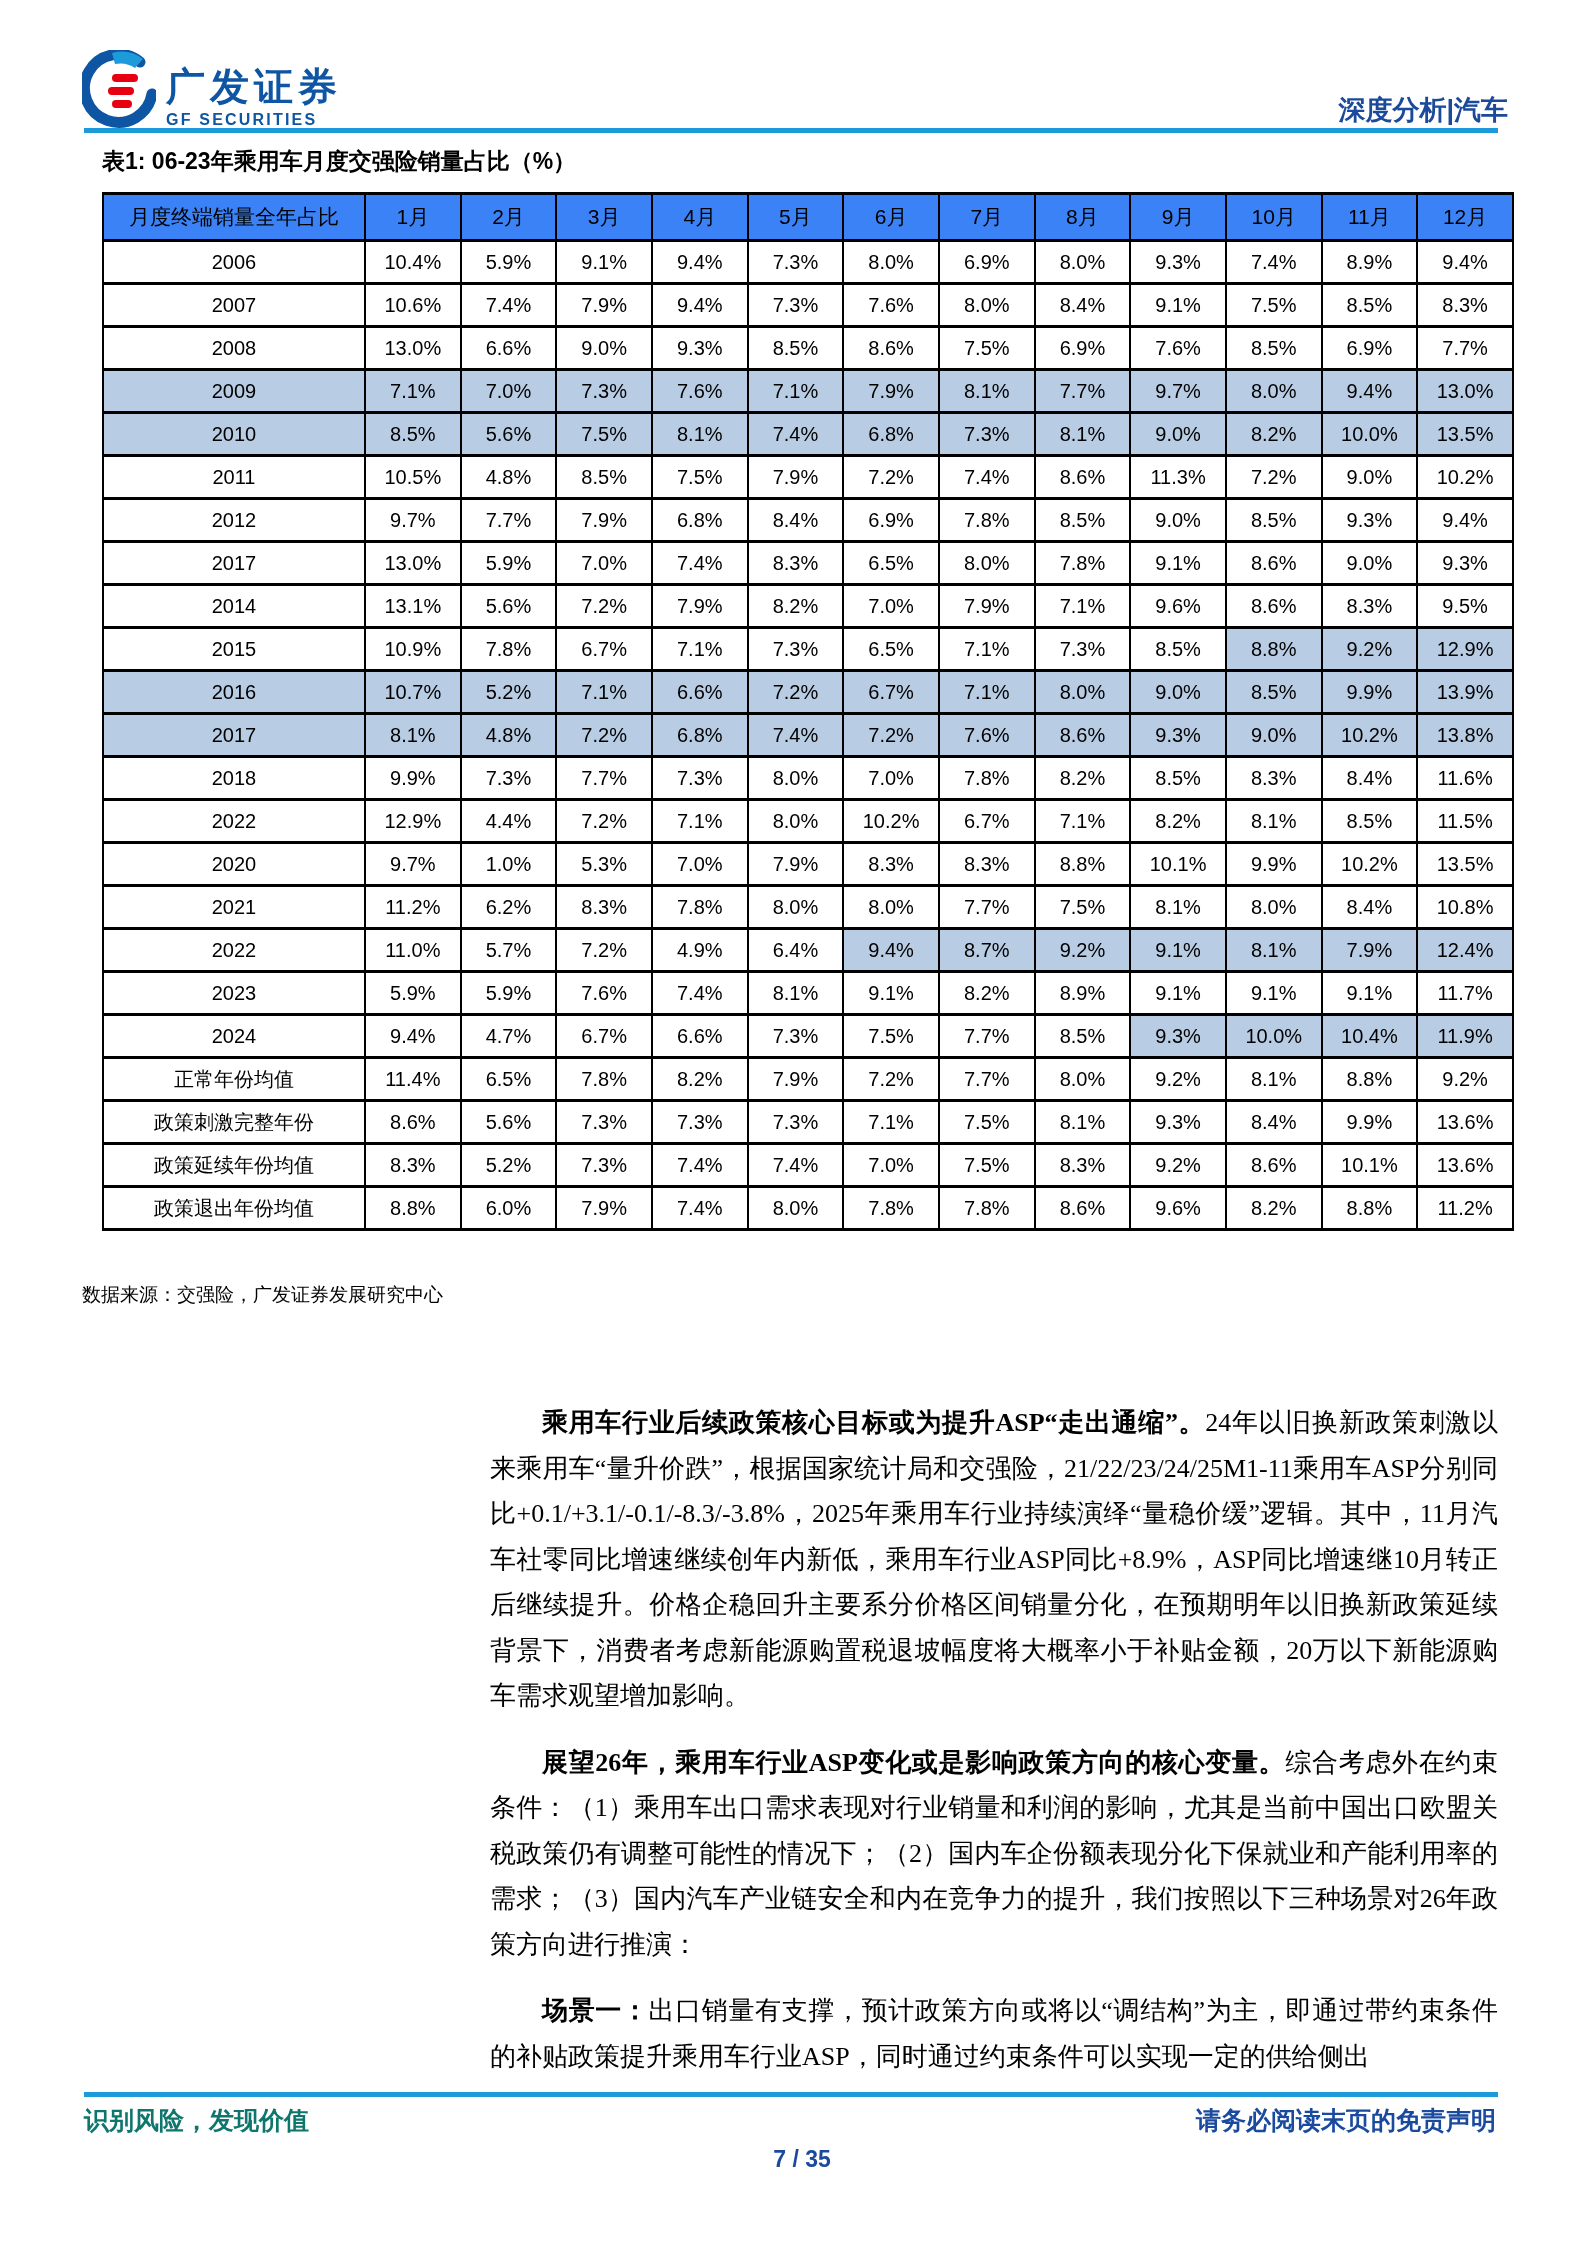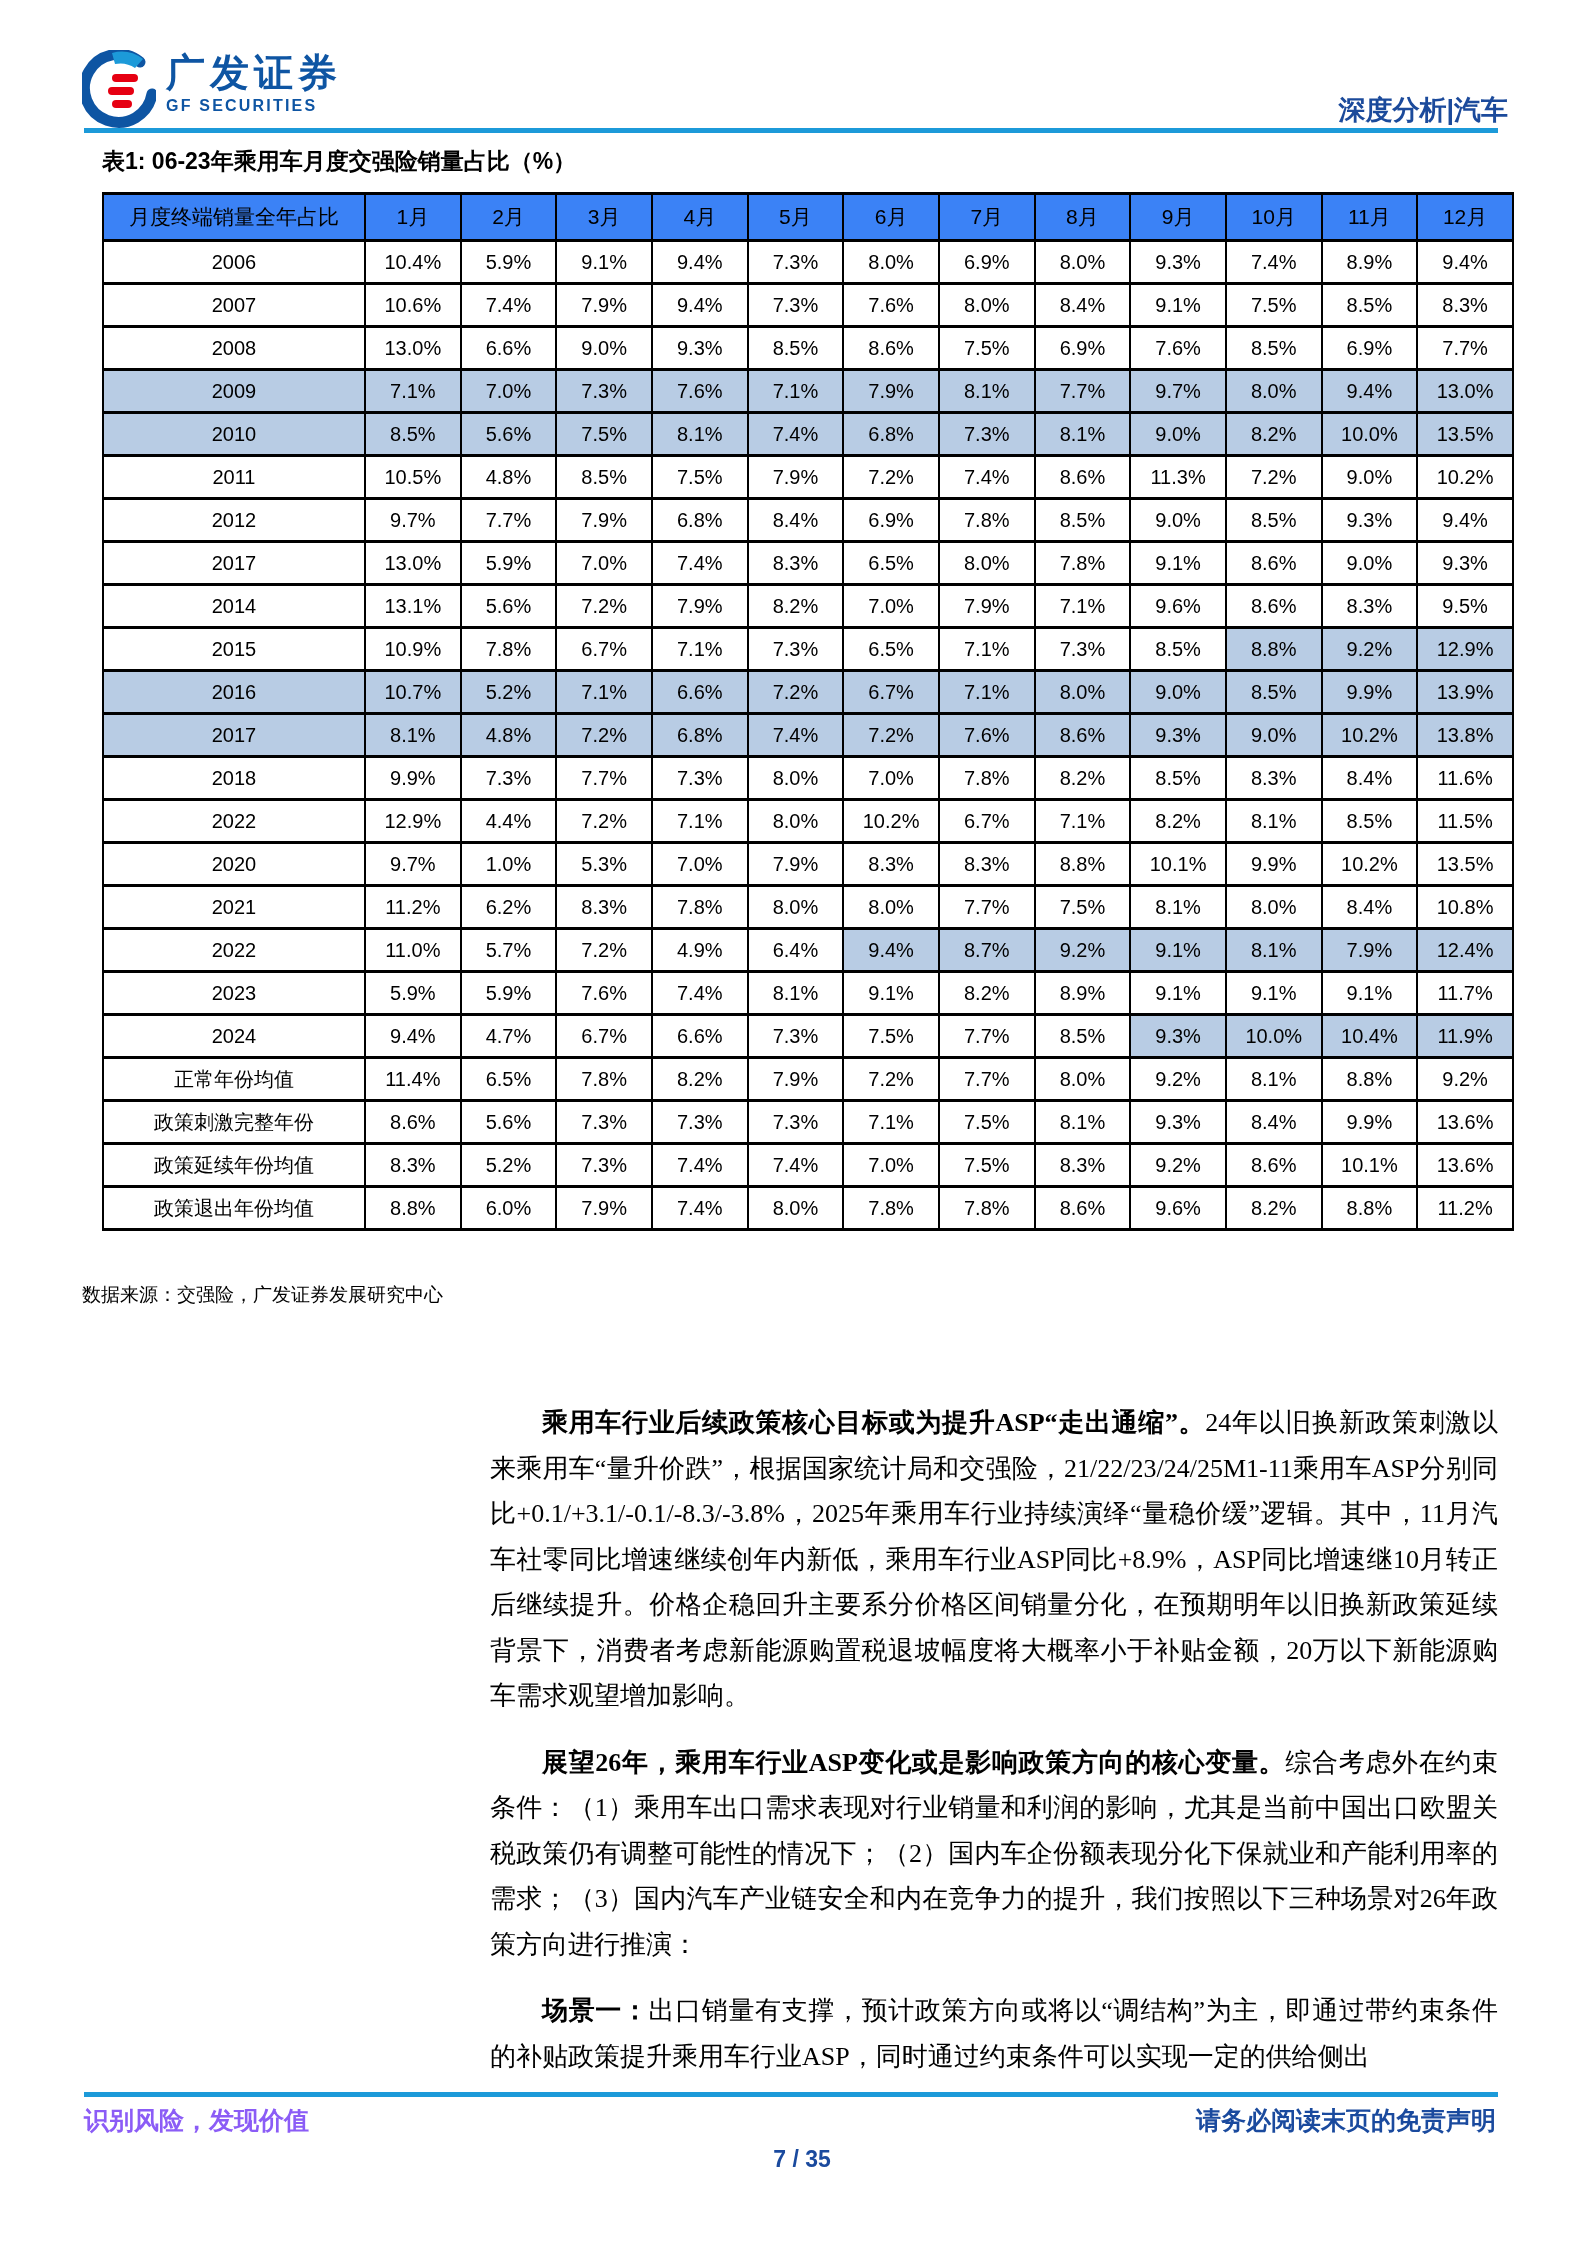--- a/index.html
+++ b/index.html
@@ -1,20 +1,20 @@
 <!DOCTYPE html>
 <html><head>
 <meta charset="utf-8">
 <style>
   html,body{margin:0;padding:0;background:#fff;}
   .page{position:relative;width:1588px;height:2245px;background:#fff;overflow:hidden;
         font-family:"Liberation Sans",sans-serif;color:#000;}
 
   
-  .logo-wrap{position:absolute;left:82px;top:50px;display:flex;align-items:flex-start;gap:10px;}
+  .logo-wrap{position:absolute;left:82px;top:50px;display:flex;align-items:flex-end;gap:10px;}
   .logo-svg{width:74px;height:80px;display:block;}
   .brand-text{display:flex;flex-direction:column;justify-content:center;}
   .brand-cn{font-size:39px;font-weight:bold;color:#0E55A3;letter-spacing:5px;line-height:46px;}
   .brand-en{font-size:16px;font-weight:bold;color:#0E55A3;letter-spacing:2.2px;line-height:20px;}
   .header-right{position:absolute;right:80px;top:92px;font-size:27px;font-weight:bold;color:#1B4A9B;text-align:right;}
   .rule{position:absolute;left:84px;width:1414px;height:5px;background:#1C9AD9;}
   .rule-top{top:128px;}
   .rule-bottom{top:2092px;}
 
   
@@ -29,21 +29,21 @@
   td.hl,th.hl{background:#B8CCE4;}
   .source{position:absolute;left:82px;top:1282px;font-size:19px;color:#000;}
 
   
   .body-col{position:absolute;left:490px;top:1400px;width:1008px;font-size:26px;line-height:45.5px;
             text-align:justify;font-family:"Liberation Serif",serif;}
   .body-col p{margin:0 0 21px 0;text-indent:52px;}
   .lead{font-weight:bold;}
 
   
-  .footer-left{position:absolute;left:84px;top:2104px;font-size:25px;font-weight:bold;color:#8b5cf6;}
+  .footer-left{position:absolute;left:84px;top:2104px;font-size:25px;font-weight:bold;color:#0f766e;}
   .footer-right{position:absolute;right:92px;top:2104px;font-size:25px;font-weight:bold;color:#1A4A9E;}
   .page-num{position:absolute;left:0;top:2146px;width:1588px;text-align:center;
             font-size:23px;font-weight:bold;color:#1A4A9E;margin-left:8px;}
 </style>
 </head>
 <body>
 
 <div class="page">
 
   <div class="logo-wrap">

